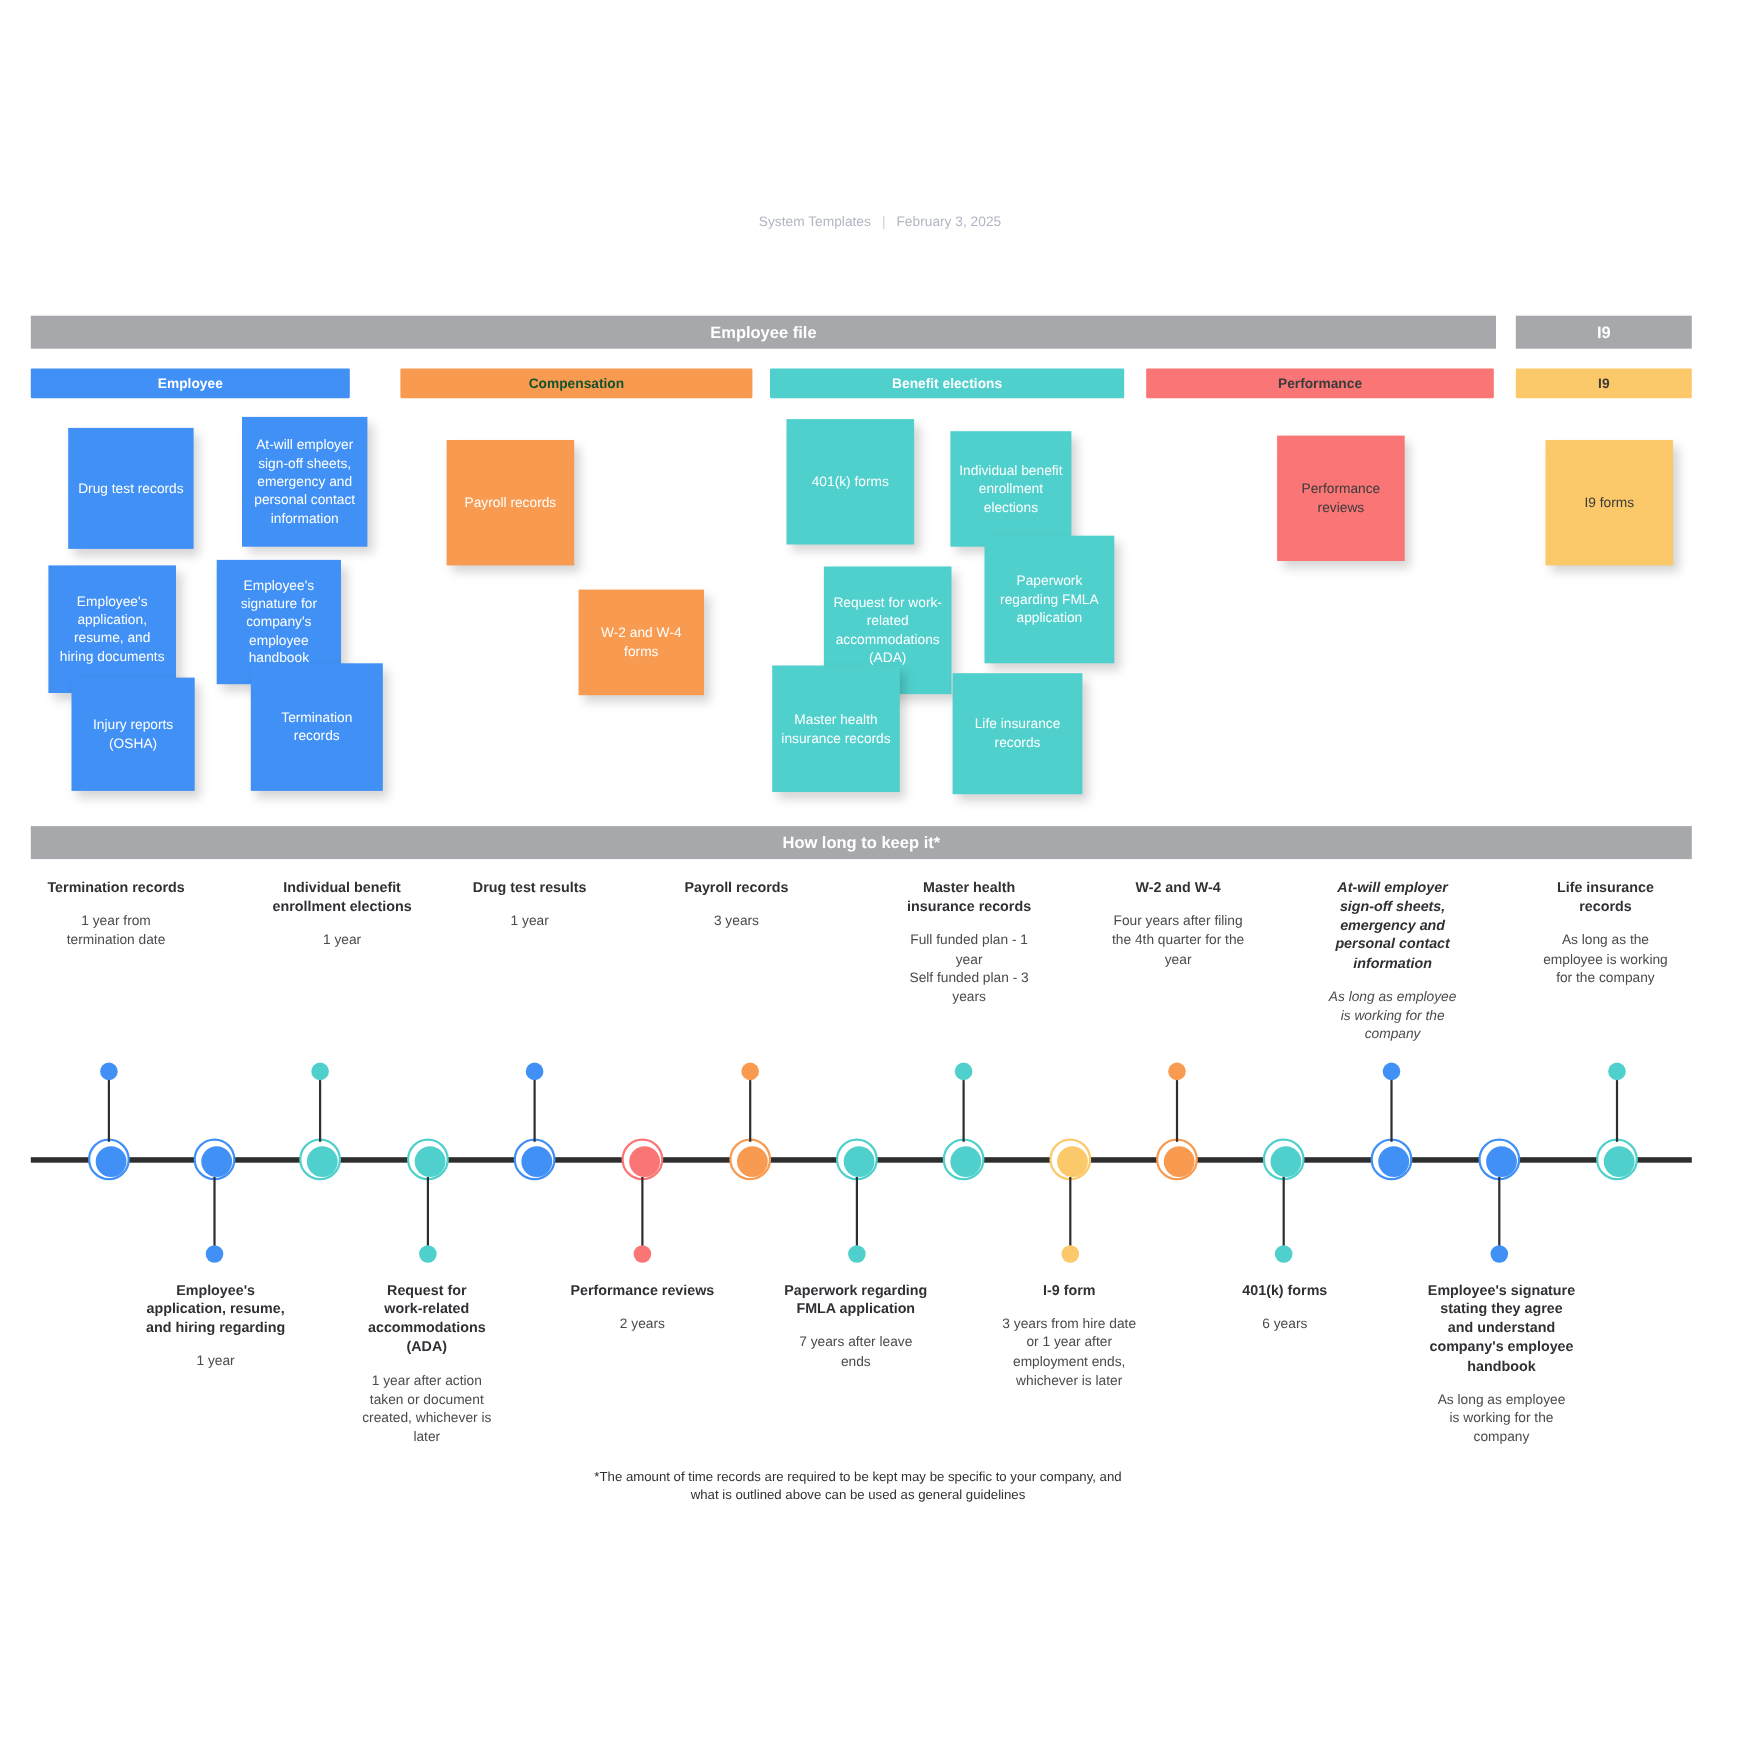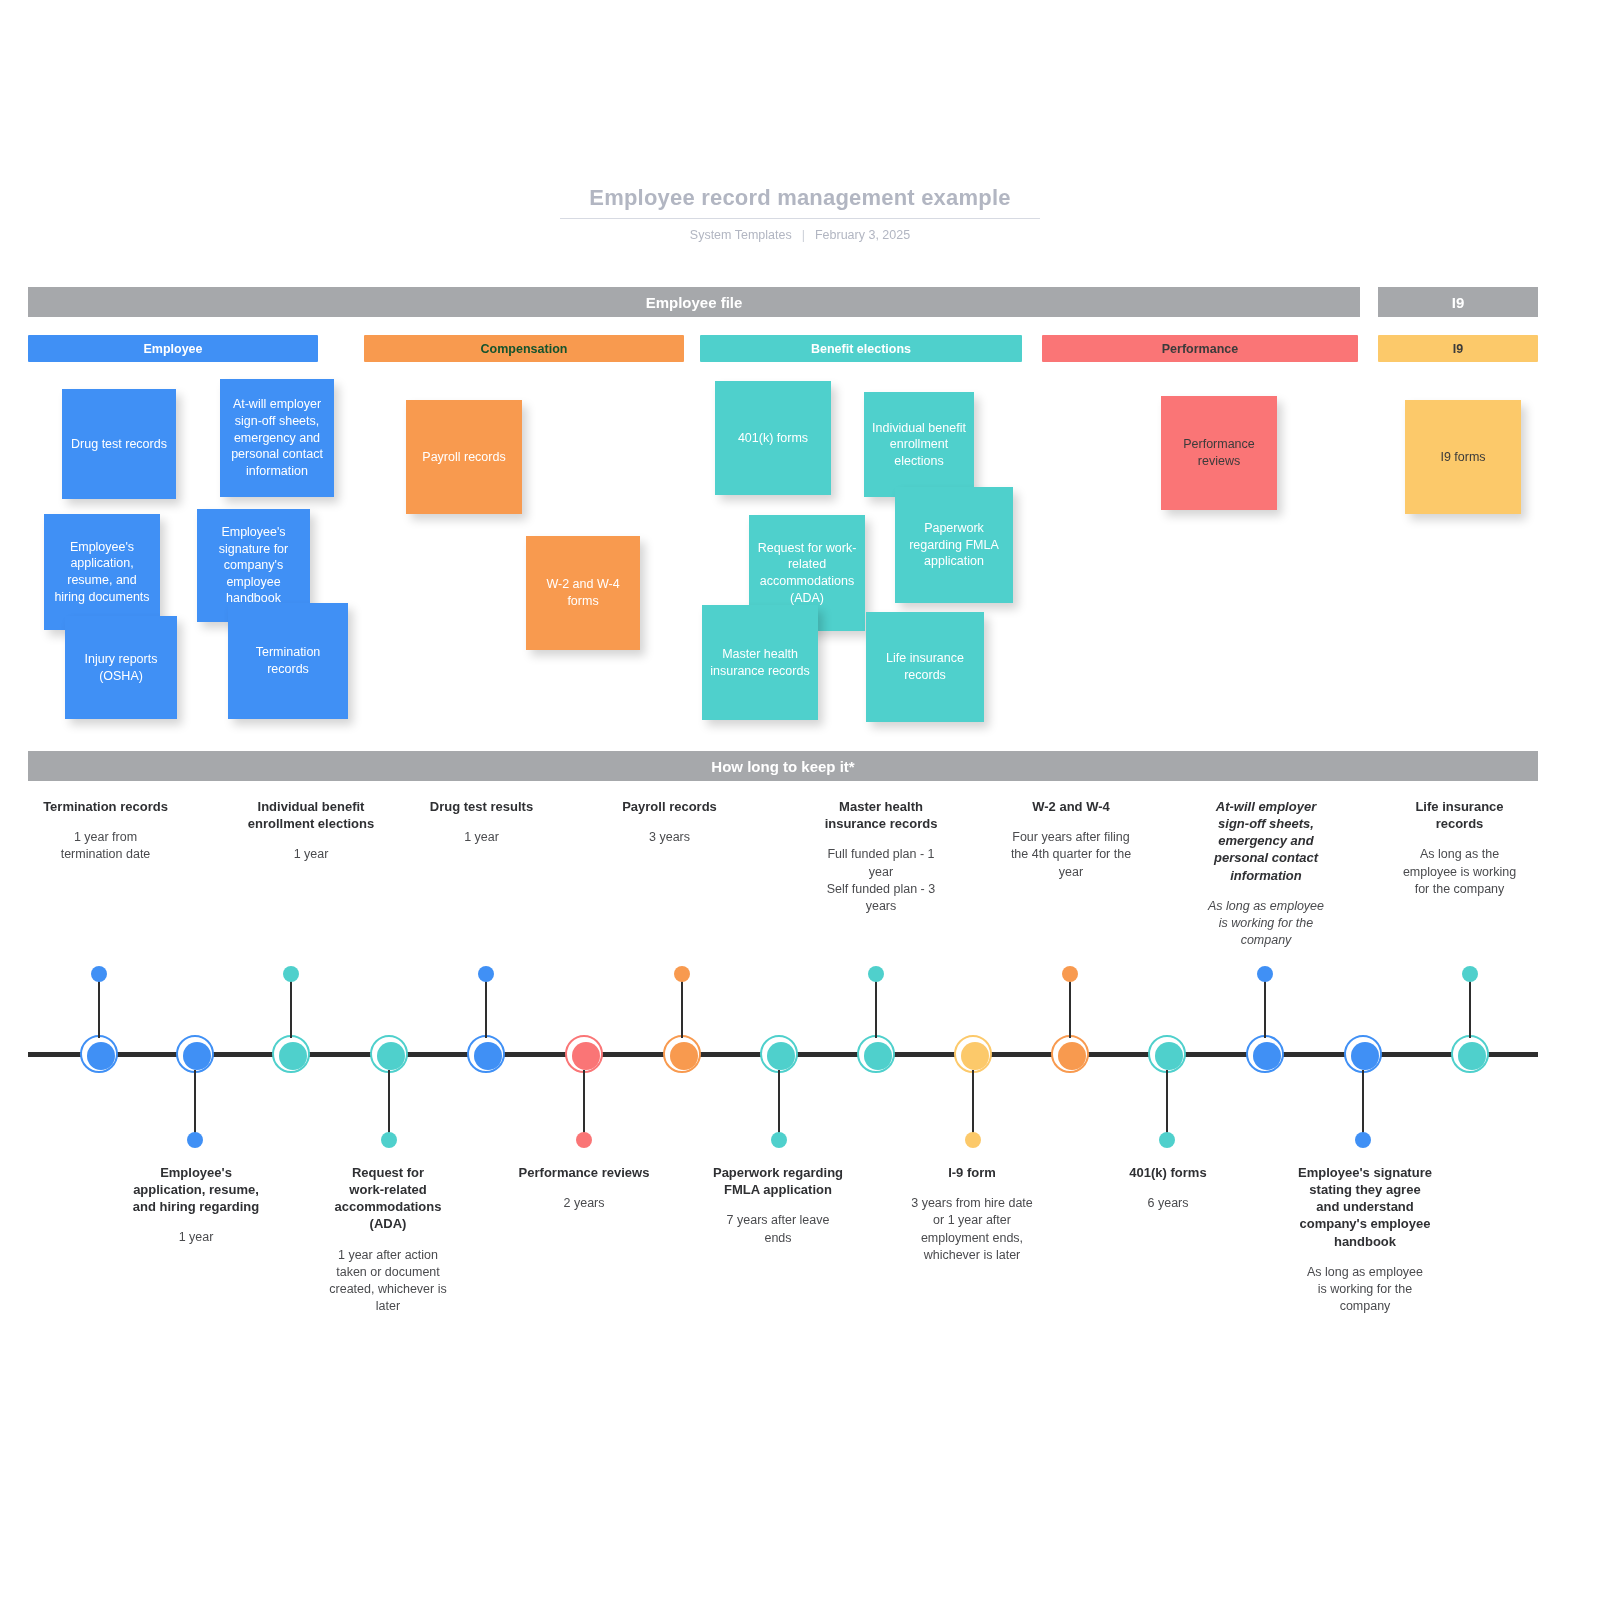--- a/index.html
+++ b/index.html
@@ -60,21 +60,20 @@
   
   #footnote{position:absolute;left:480px;top:1334px;width:600px;text-align:center;
     font-size:12px;line-height:1.45;color:#2f3033;white-space:pre-line;}
 </style>
 </head>
 <body>
 
 <div class="stage">
 
   <div id="title-block">
-    <div class="main-title">Employee record management example</div>
     <div class="sub-line">
       <span>System Templates</span>
       <span class="sub-div">|</span>
       <span>February 3, 2025</span>
     </div>
   </div>
 
   <div class="band" id="band-employee-file" style="left:28px;top:287px;width:1332px;">
     <span>Employee file</span>
   </div>
@@ -99,21 +98,21 @@
   </div>
 
   <div id="notes-layer">
       <div class="note" style="left: 62px; top: 389px; width: 114px; height: 110px; background: rgb(64, 144, 245);">Drug test records</div>
       <div class="note" style="left: 220px; top: 379px; width: 114px; height: 118px; background: rgb(64, 144, 245);">At-will employer sign-off sheets, emergency and personal contact information</div>
       <div class="note" style="left: 44px; top: 514px; width: 116px; height: 116px; background: rgb(64, 144, 245);">Employee's application, resume, and hiring documents</div>
       <div class="note" style="left: 197px; top: 509px; width: 113px; height: 113px; background: rgb(64, 144, 245);">Employee's signature for company's employee handbook</div>
       <div class="note" style="left: 65px; top: 616px; width: 112px; height: 103px; background: rgb(64, 144, 245);">Injury reports (OSHA)</div>
       <div class="note" style="left: 228px; top: 603px; width: 120px; height: 116px; background: rgb(64, 144, 245);">Termination records</div>
       <div class="note" style="left: 406px; top: 400px; width: 116px; height: 114px; background: rgb(248, 154, 79);">Payroll records</div>
-      <div class="note" style="left: 526px; top: 536px; width: 114px; height: 114px; background: rgb(248, 154, 79);">W-2 and W-4 forms</div>
+      <div class="note" style="left: 526px; top: 536px; width: 114px; height: 96px; background: rgb(248, 154, 79);">W-2 and W-4 forms</div>
       <div class="note" style="left: 715px; top: 381px; width: 116px; height: 114px; background: rgb(79, 208, 204);">401(k) forms</div>
       <div class="note" style="left: 864px; top: 392px; width: 110px; height: 105px; background: rgb(79, 208, 204);">Individual benefit enrollment elections</div>
       <div class="note" style="left: 749px; top: 515px; width: 116px; height: 116px; background: rgb(79, 208, 204);">Request for work-related accommodations (ADA)</div>
       <div class="note" style="left: 895px; top: 487px; width: 118px; height: 116px; background: rgb(79, 208, 204);">Paperwork regarding FMLA application</div>
       <div class="note" style="left: 702px; top: 605px; width: 116px; height: 115px; background: rgb(79, 208, 204);">Master health insurance records</div>
       <div class="note" style="left: 866px; top: 612px; width: 118px; height: 110px; background: rgb(79, 208, 204);">Life insurance records</div>
       <div class="note dark" style="left: 1161px; top: 396px; width: 116px; height: 114px; background: rgb(250, 117, 118);">Performance reviews</div>
       <div class="note dark" style="left: 1405px; top: 400px; width: 116px; height: 114px; background: rgb(252, 201, 106);">I9 forms</div>
     </div>
 
@@ -294,14 +293,16 @@
       </div>
       <div class="tl-stem" style="left: 1362px; top: 1070px; height: 68px;"></div>
       <div class="tl-dot" style="background: rgb(64, 144, 245); left: 1355px; top: 1132px;"></div>
       <div class="tl-marker" style="left: 1451px; top: 1035px; border: 2px solid rgb(79, 208, 204);">
         <div class="core" style="background: rgb(79, 208, 204);"></div>
       </div>
       <div class="tl-stem" style="left: 1469px; top: 980px; height: 58px;"></div>
       <div class="tl-dot" style="background: rgb(79, 208, 204); left: 1462px; top: 966px;"></div>
     </div>
 
+  <div id="footnote">*The amount of time records are required to be kept may be specific to your company, and
+what is outlined above can be used as general guidelines</div>
 
 </div>
 
 </body></html>

